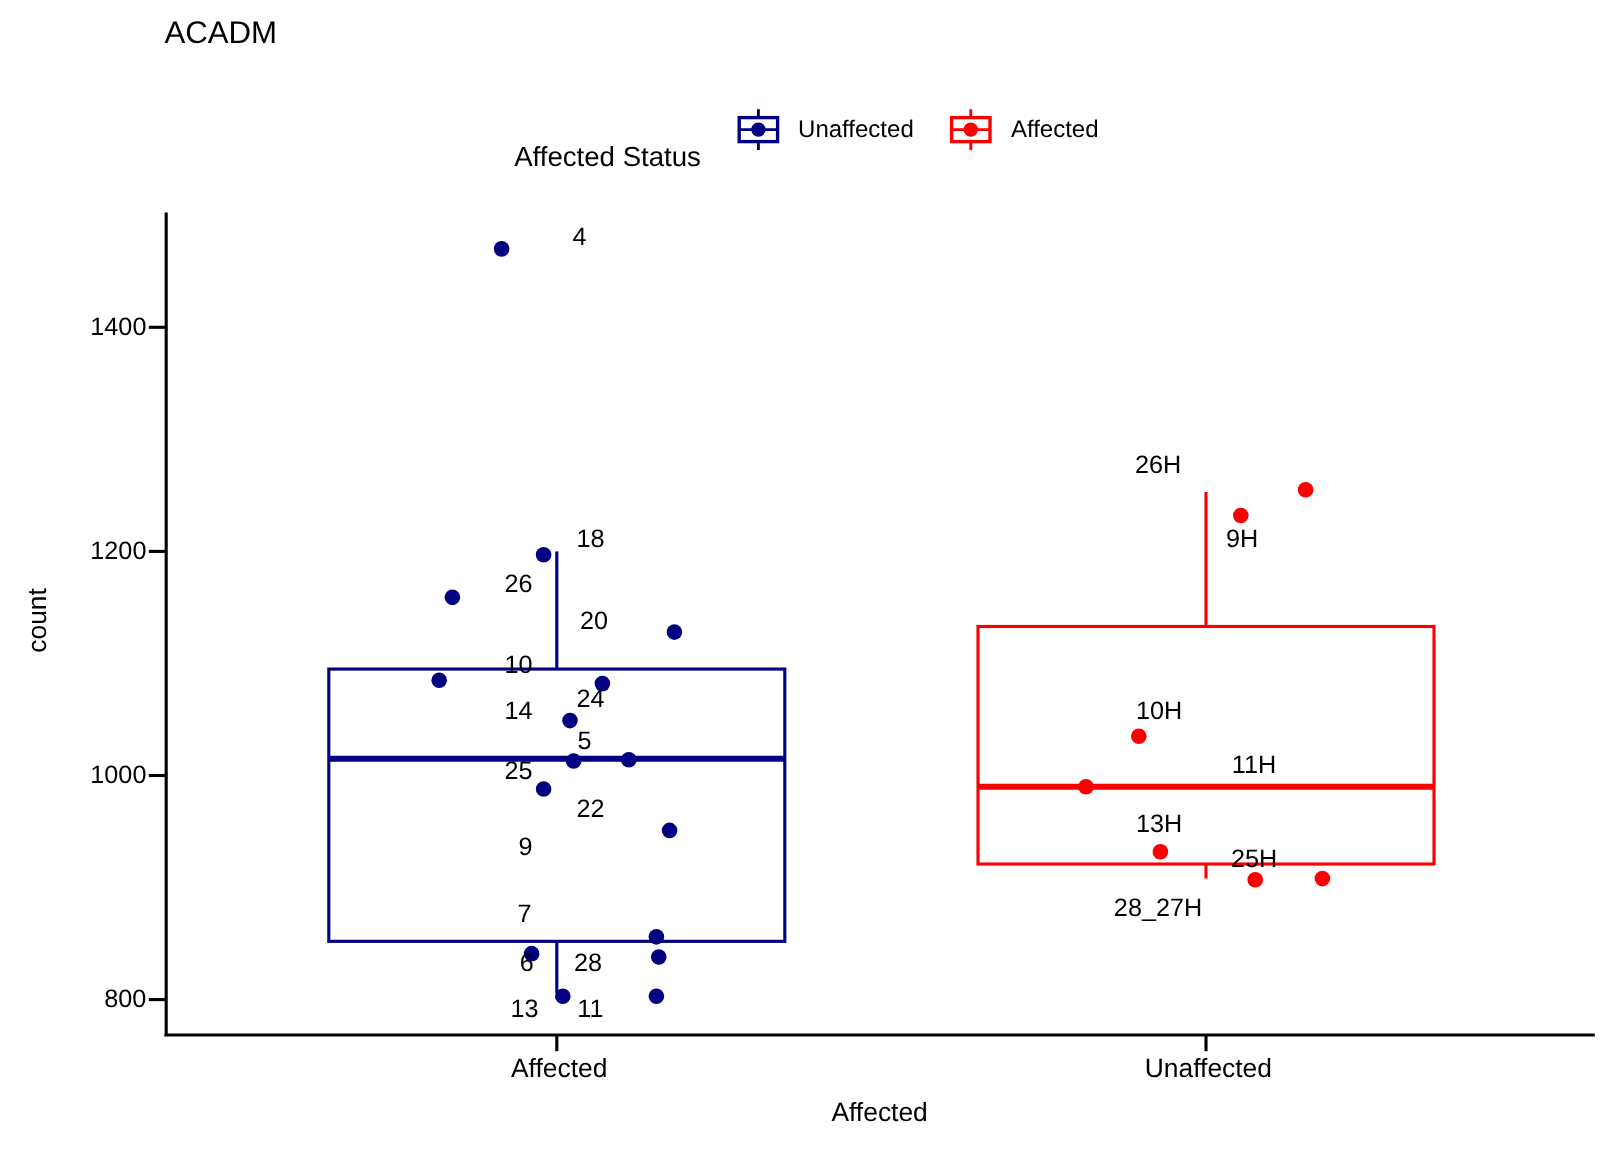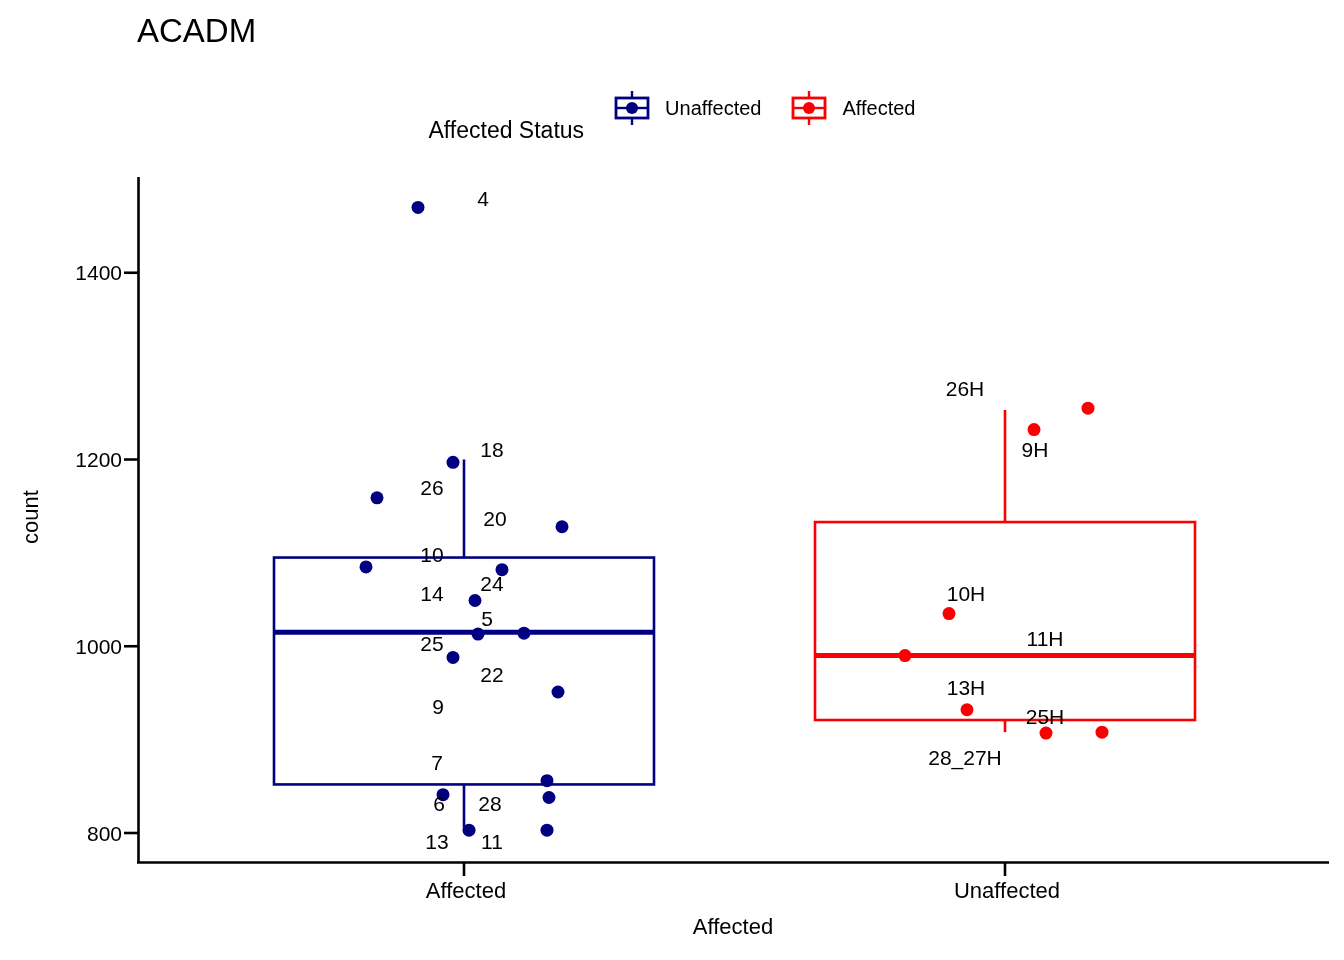--- a/index.html
+++ b/index.html
@@ -1,21 +1,21 @@
 <!DOCTYPE html>
 <html><head>
 <meta charset="utf-8">
 <style>
   html,body{margin:0;padding:0;}
   body{
     width:1344px;height:960px;position:relative;background:#ffffff;
     font-family:"Liberation Sans", sans-serif;color:#000;overflow:hidden;
   }
   .plot-title{
-    position:absolute;left:137px;top:13px;font-size:33px;line-height:1.1;color:#000;
+    position:absolute;left:137px;top:13px;font-size:26px;line-height:1.1;color:#000;
   }
   .legend{
     position:absolute;top:89px;left:0;width:100%;height:38px;
     display:flex;justify-content:center;align-items:center;gap:17px;
   }
   .legend-title{font-size:23px;margin-top:44px;}
   .legend-entry{display:flex;align-items:center;gap:14px;margin-left:12px;}
   .legend-label{font-size:20px;}
   .legend-key svg{display:block;}
   .y-axis-title{

